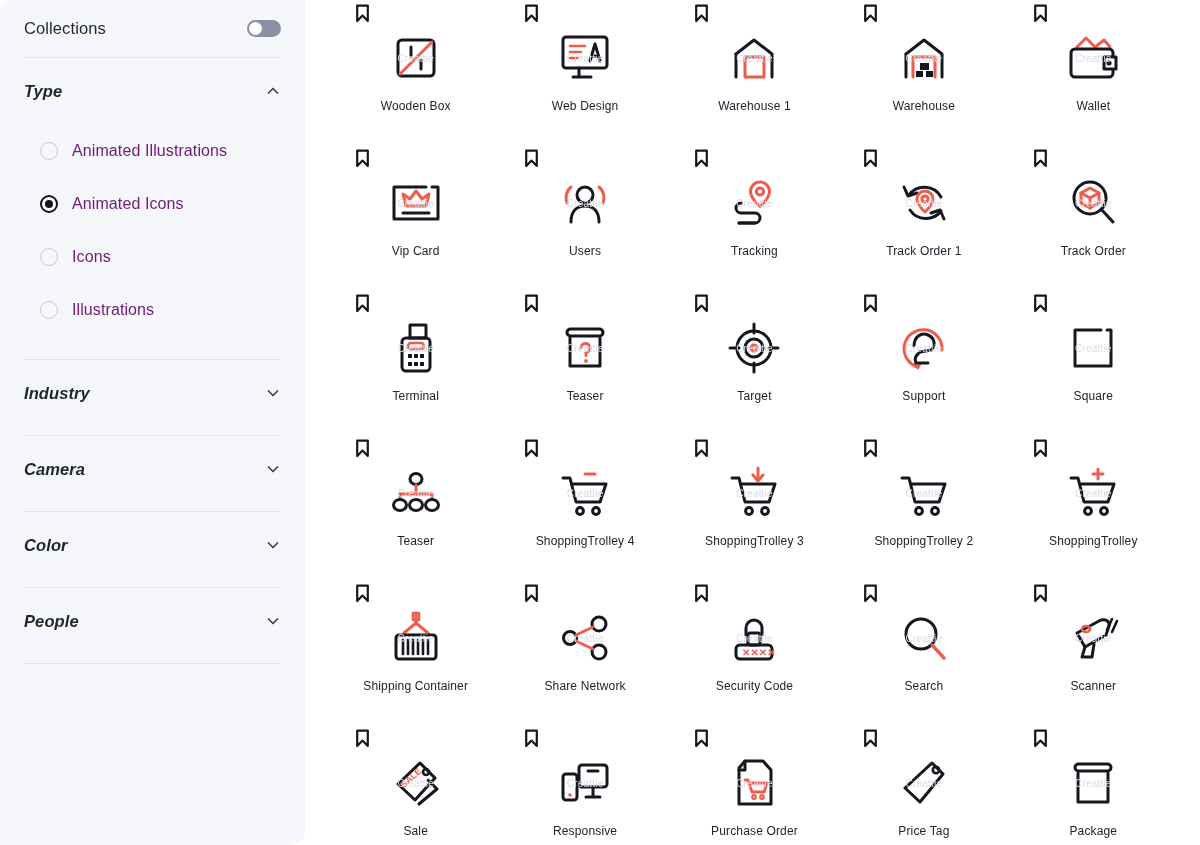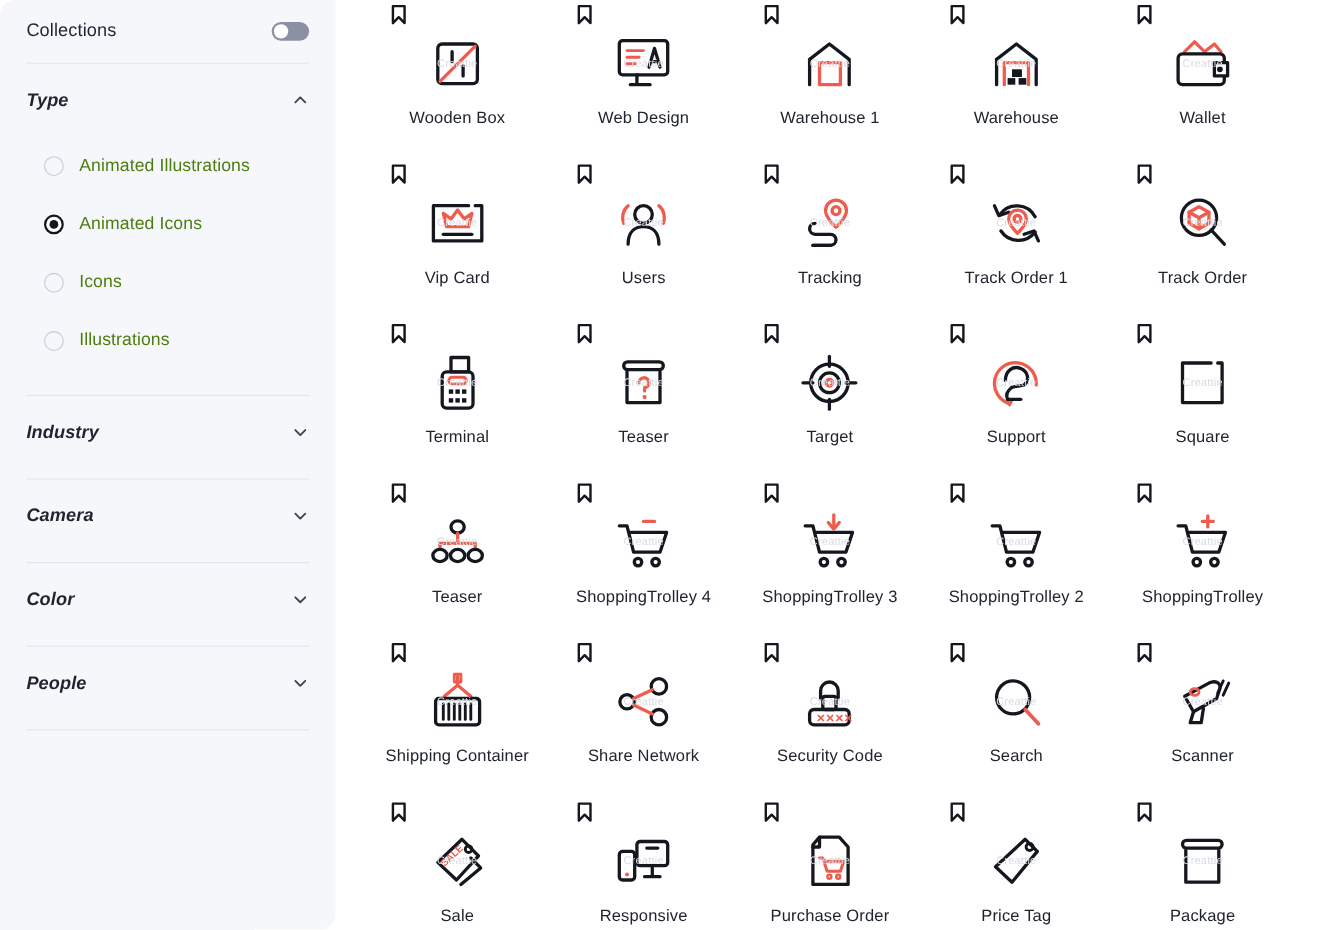--- a/index.html
+++ b/index.html
@@ -62,21 +62,21 @@
   .radio {
     width: 18px; height: 18px; border-radius: 50%;
     border: 1.6px solid #c8cbd9; background: #f6f7fb;
     flex: 0 0 18px; position: relative;
   }
   .radio.checked { border: 2px solid #13151c; background: #ffffff; }
   .radio.checked::after {
     content: ""; position: absolute; top: 3px; left: 3px;
     width: 8px; height: 8px; border-radius: 50%; background: #13151c;
   }
-  .radio-label { font-size: 16px; color: #4d7c0f; letter-spacing: .1px; }
+  .radio-label { font-size: 16px; color: #701a75; letter-spacing: .1px; }
 
   
   .content {
     flex: 1 1 auto;
     padding: 0 22px 0 26px;
   }
   .grid {
     display: grid;
     grid-template-columns: repeat(5, 1fr);
     row-gap: 0;
@@ -100,21 +100,21 @@
   }
   .art svg { display: block; overflow: visible; }
   .wm {
     position: absolute; left: 50%; top: 50%;
     transform: translate(-50%,-50%);
     font-size: 10px; color: #d9dbe3; letter-spacing: .2px;
     pointer-events: none; white-space: nowrap;
   }
   .cap {
     margin-top: 10px;
-    font-size: 15px; color: #20242f; text-align: center;
+    font-size: 12px; color: #20242f; text-align: center;
     letter-spacing: .15px; white-space: nowrap;
   }
 </style>
 </head>
 <body>
 
 <div class="page">
 
   <aside class="sidebar">
     <div id="toggles">

